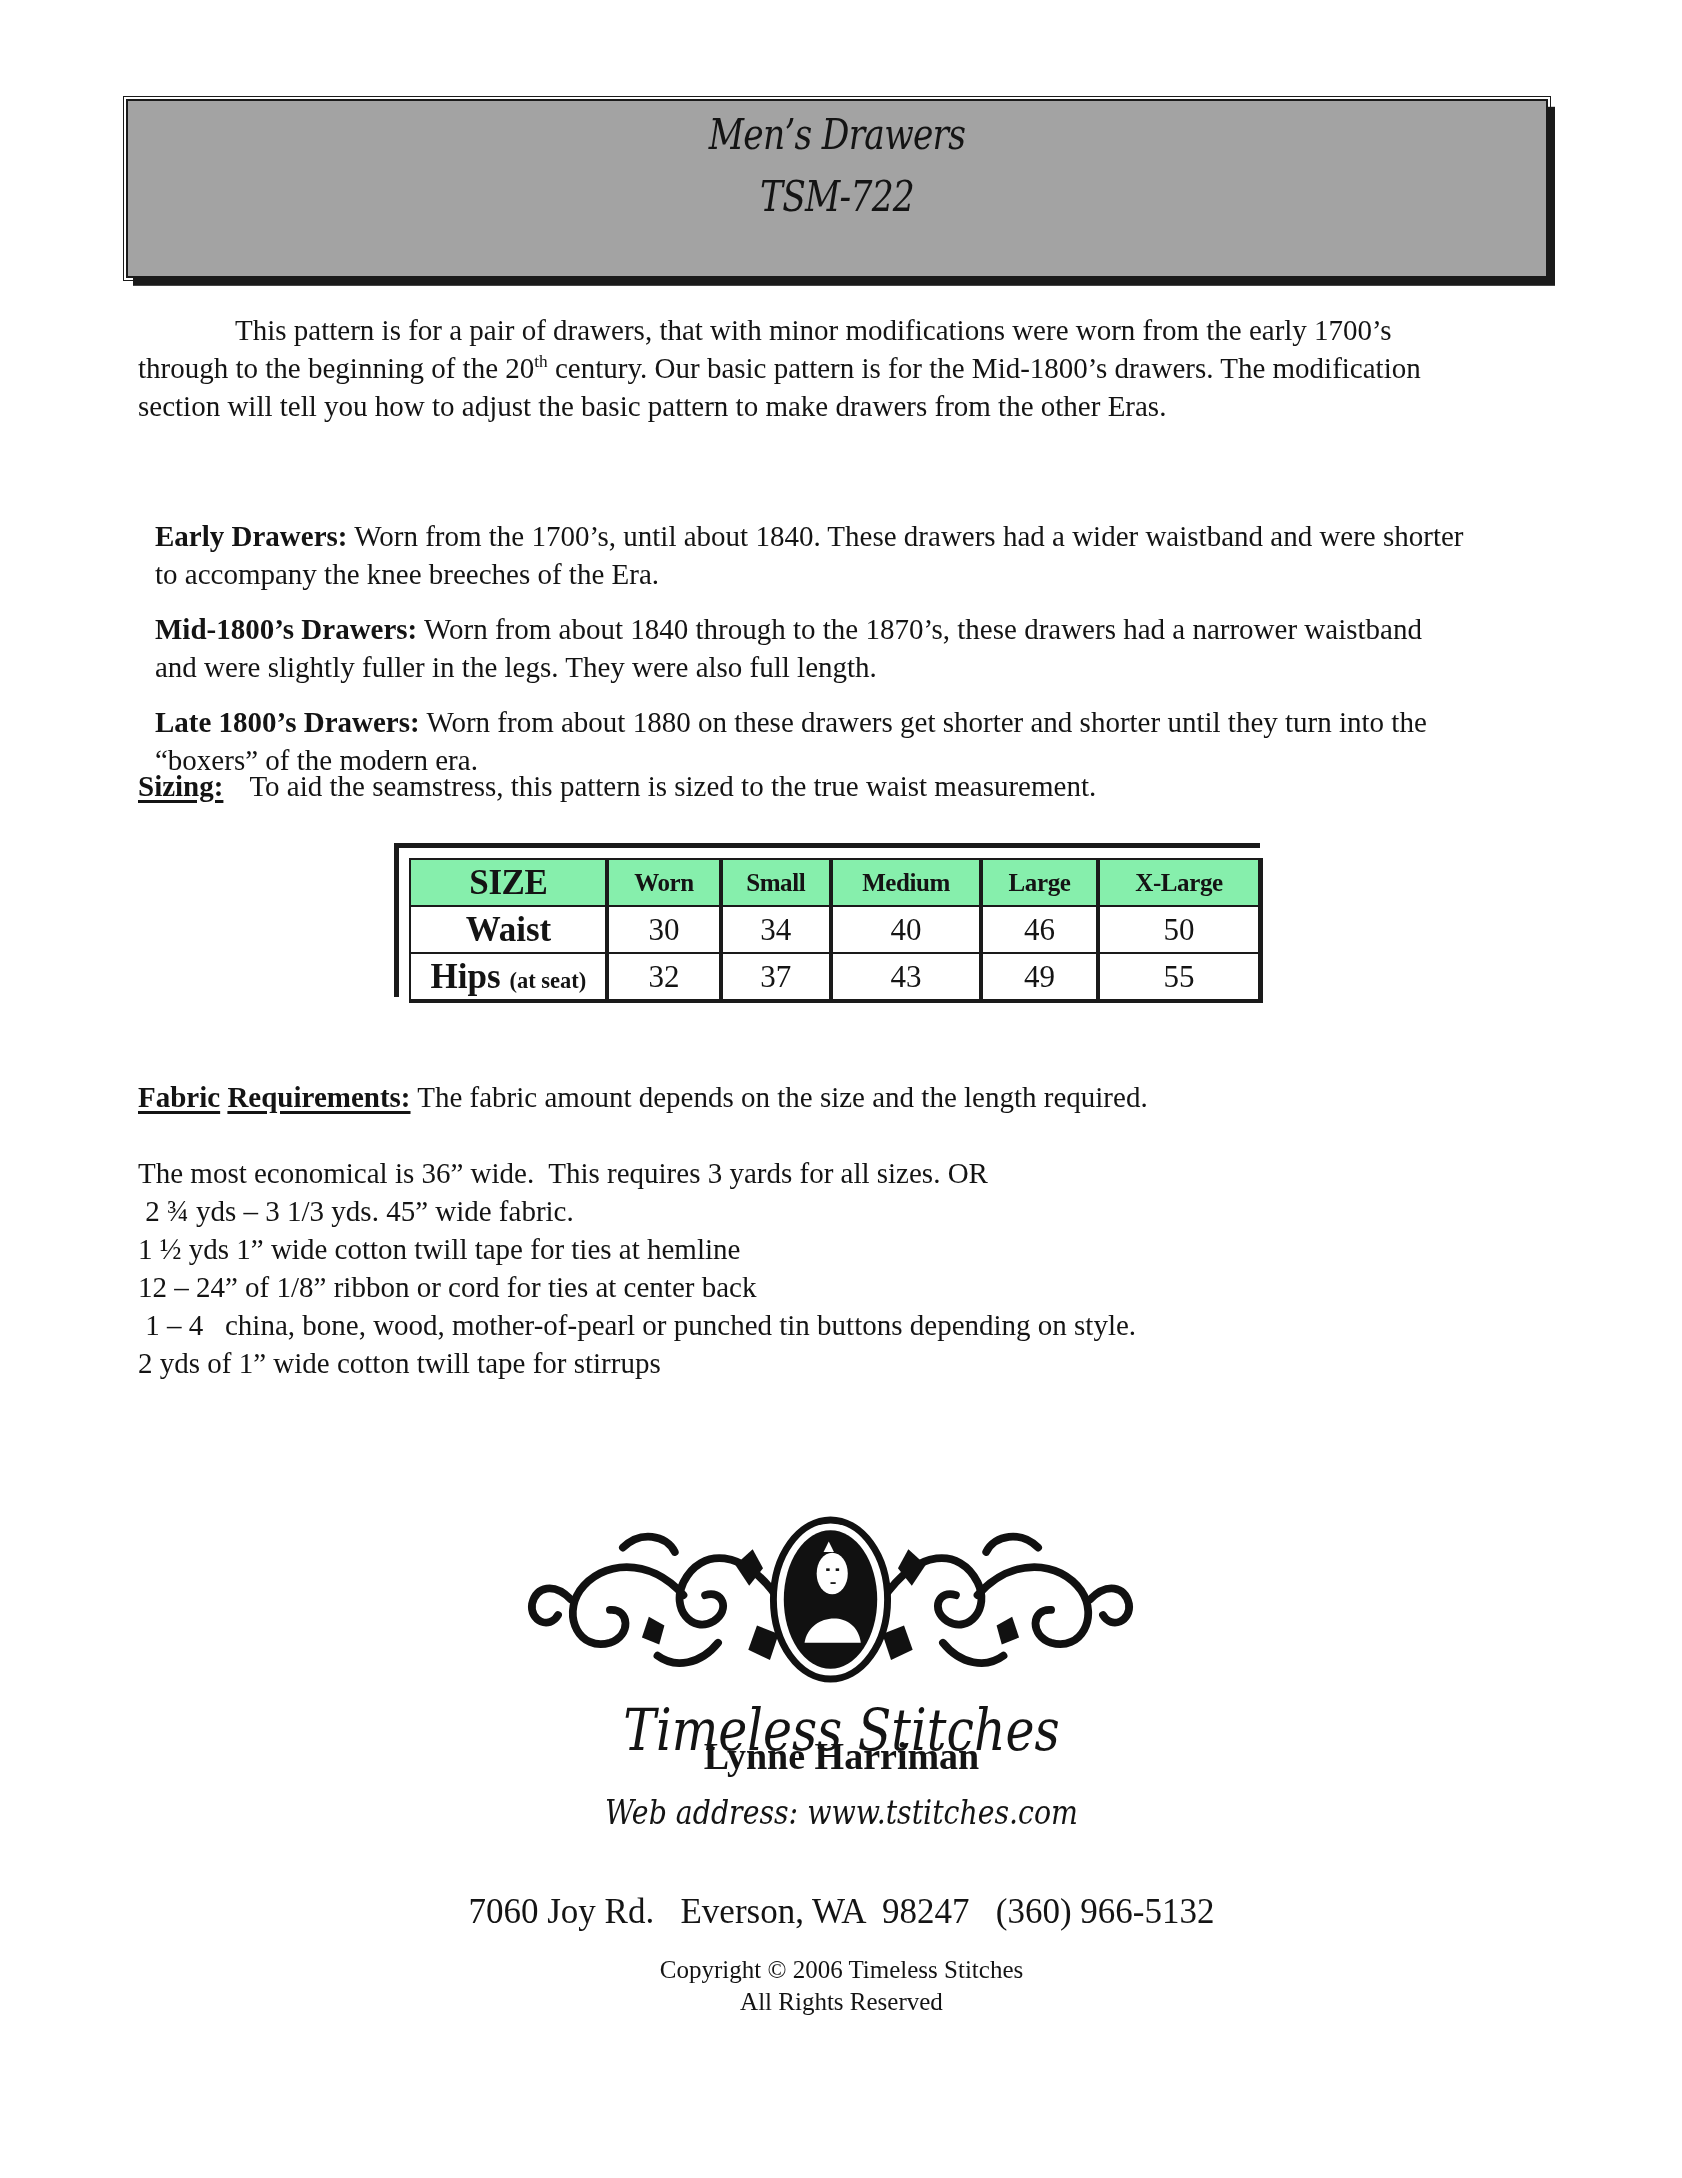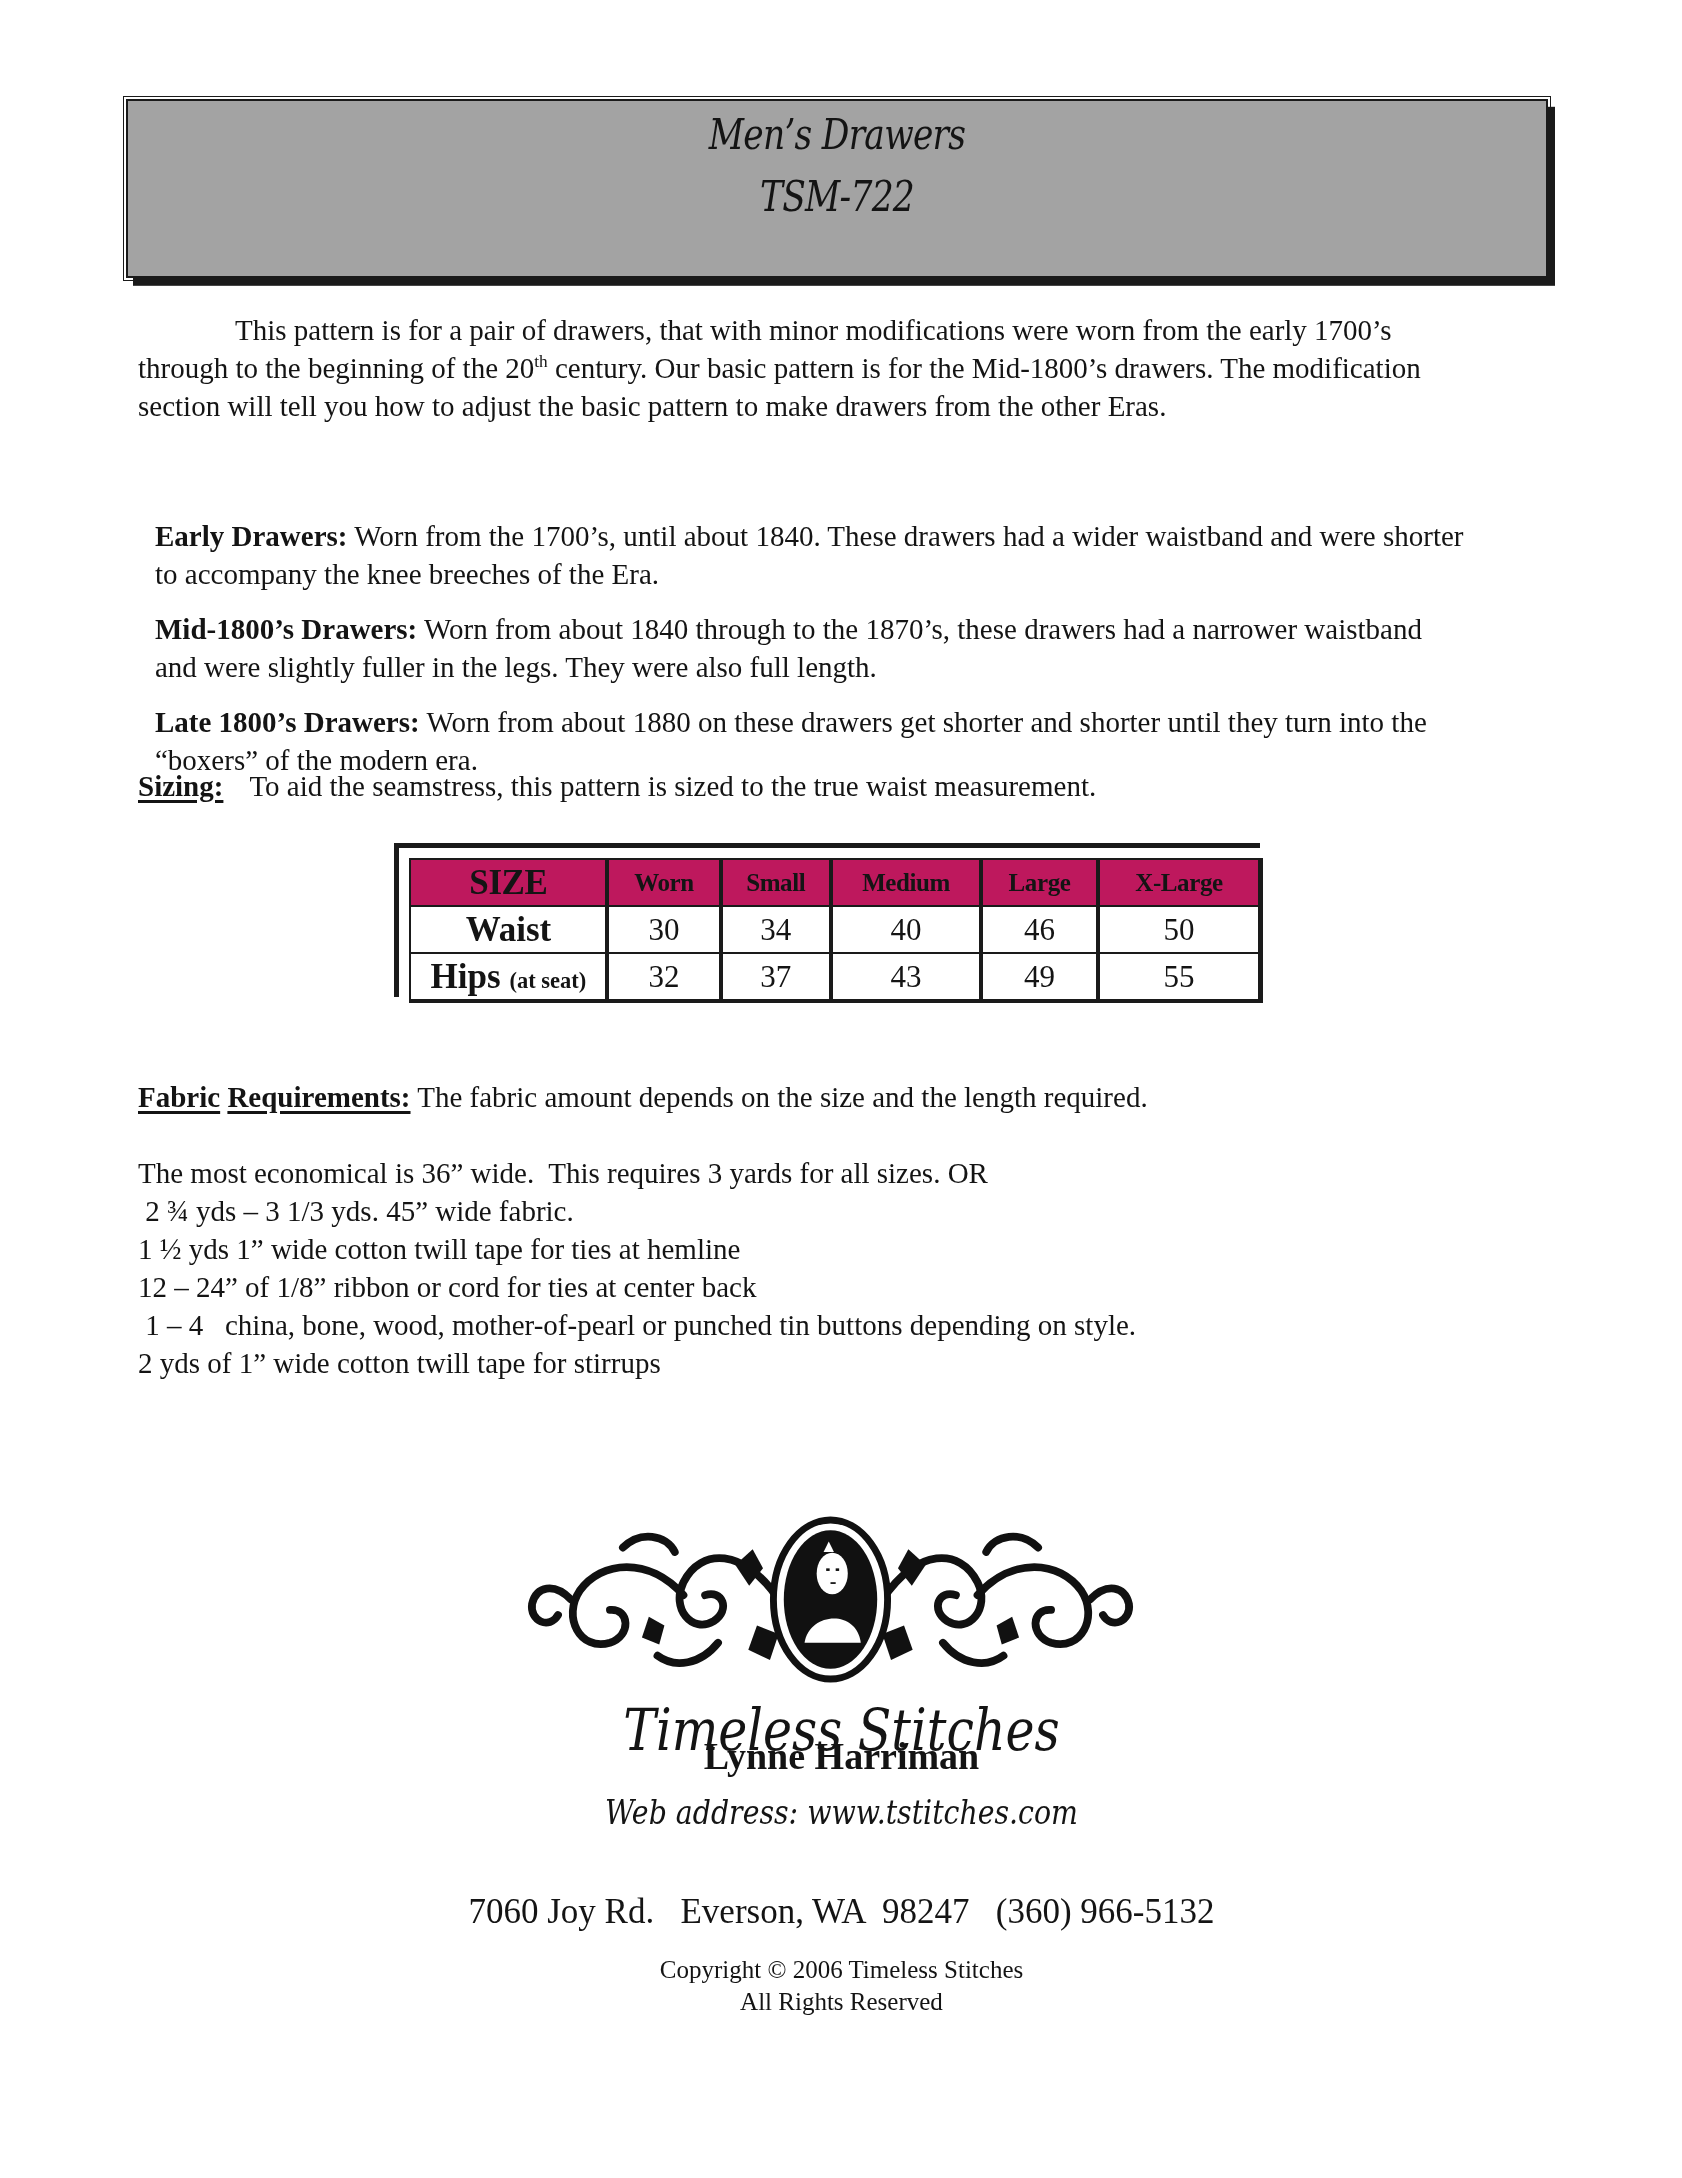--- a/index.html
+++ b/index.html
@@ -29,21 +29,21 @@
   .gap { display:inline-block; width:26px; }
 
   
   .table-wrap { position:absolute; left:394px; top:843px; width:861px; height:149px;
                 border-top:5.2px solid #1a1a1a; border-left:5.2px solid #1a1a1a; }
   .size-table { position:absolute; left:10.4px; top:10.4px; border-collapse:collapse;
                 width:854px; height:141px; }
   .size-table td { border:2.6px solid #1a1a1a; text-align:center; padding:0;
                    font-size:31px; height:45px; }
   .size-table td.div { border-left-width:4.3px; }
-  .size-table tr.head td { background:#be185d; font-weight:bold; font-size:25px; letter-spacing:-0.4px; }
+  .size-table tr.head td { background:#86efac; font-weight:bold; font-size:25px; letter-spacing:-0.4px; }
   .size-table tr.head td.label { font-size:35px; }
   .size-table td.label { width:192px; font-weight:bold; font-size:35px; }
   .size-table td.label .small { font-size:22.5px; }
   .size-table .c1 { width:108px; } .size-table .c2 { width:105px; }
   .size-table .c3 { width:145px; } .size-table .c4 { width:111px; } .size-table .c5 { width:157px; }
   .size-table td.last { border-right-width:5.2px; }
   .size-table tr.bottom td { border-bottom-width:4.3px; }
 
   .fabric-head { top:1078px; white-space:nowrap; }
   .fabric-list { top:1154px; }

